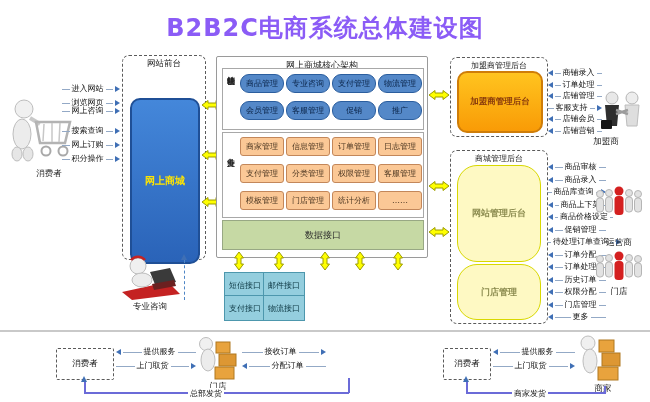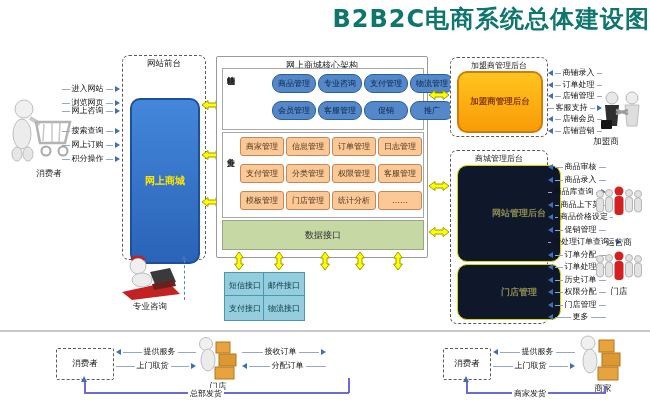--- a/index.html
+++ b/index.html
@@ -1,36 +1,36 @@
 <!DOCTYPE html>
 <html><head>
 <meta charset="utf-8">
 <style>
   html,body{margin:0;padding:0;background:#fff;}
   #canvas{position:relative;width:650px;height:402px;background:#fff;overflow:hidden;
           font-family:"DejaVu Sans","Liberation Sans",sans-serif;color:#111;}
   .abs{position:absolute;}
-  .ttl{font-weight:bold;font-size:24px;letter-spacing:1px;color:#0f766e;text-align:right;width:100%;top:3px;}
+  .ttl{font-weight:bold;font-size:24px;letter-spacing:1px;color:#8b5cf6;text-align:center;width:100%;top:12px;}
   .dash{border:1.5px dashed #5a5a5a;border-radius:7px;background:#fff;}
   .dash-title{position:absolute;top:2px;left:0;width:100%;text-align:center;font-size:8.5px;color:#222;}
   .bluebig{background:linear-gradient(180deg,#4487da,#2a63b8);border:2px solid #1f4f96;border-radius:10px;
            color:#ffe600;font-weight:bold;font-size:10px;display:flex;align-items:center;justify-content:center;}
   .corebox{border:1.5px solid #9a9a9a;background:#fff;border-radius:2px;}
   .secbox{border:1px solid #a8a8a8;background:#fff;}
   .vlabel{writing-mode:vertical-lr;text-orientation:upright;font-size:8px;color:#222;line-height:10px;letter-spacing:0px;}
   .pill{background:#5488c8;border:1.5px solid #2b5e9e;border-radius:9px;color:#0a2448;font-size:8px;
-        display:flex;align-items:center;justify-content:center;white-space:nowrap;margin-left:32px;}
+        display:flex;align-items:center;justify-content:center;white-space:nowrap;}
   .obox{background:#fbc896;border:1px solid #c3875a;border-radius:3px;color:#4a3520;font-size:8px;
         display:flex;align-items:center;justify-content:center;white-space:nowrap;}
   .greenbar{background:#c6d9a4;border:1px solid #98a884;color:#2c2c2c;font-size:9px;
         display:flex;align-items:center;justify-content:center;}
   .cyan{background:#94cede;border:1px solid #4d97ad;color:#0a3540;font-size:8px;
         display:flex;align-items:center;justify-content:center;text-align:center;}
-  .ybox{background:#0f172a;border:1.5px solid #d8d800;border-radius:10px;color:#8c8c50;font-weight:bold;font-size:9px;
-        display:flex;align-items:center;justify-content:center;padding-left:20px;}
+  .ybox{background:#fef9c3;border:1.5px solid #d8d800;border-radius:20px;color:#8c8c50;font-weight:bold;font-size:9px;
+        display:flex;align-items:center;justify-content:center;}
   .franbox{background:linear-gradient(180deg,#ffc41f,#f99b06);border:2px solid #cf7d08;border-radius:10px;
         color:#8a3c0c;font-weight:bold;font-size:8.5px;display:flex;align-items:center;justify-content:center;}
   .frow{position:absolute;display:flex;align-items:center;gap:2px;font-size:8px;height:10px;line-height:10px;color:#111;}
   .frow .lbl{white-space:nowrap;}
   .ln{flex:1;height:1px;background:#93a9c6;min-width:3px;}
   .tl{width:0;height:0;border-top:3px solid transparent;border-bottom:3px solid transparent;border-right:5px solid #3f6fb5;flex:none;}
   .tr{width:0;height:0;border-top:3px solid transparent;border-bottom:3px solid transparent;border-left:5px solid #3f6fb5;flex:none;}
   .tu{width:0;height:0;border-left:3.5px solid transparent;border-right:3.5px solid transparent;border-bottom:6px solid #3f6fb5;}
   .caption{font-size:8.5px;color:#222;text-align:center;}
   .divider{background:#c9c9c9;height:2px;}

